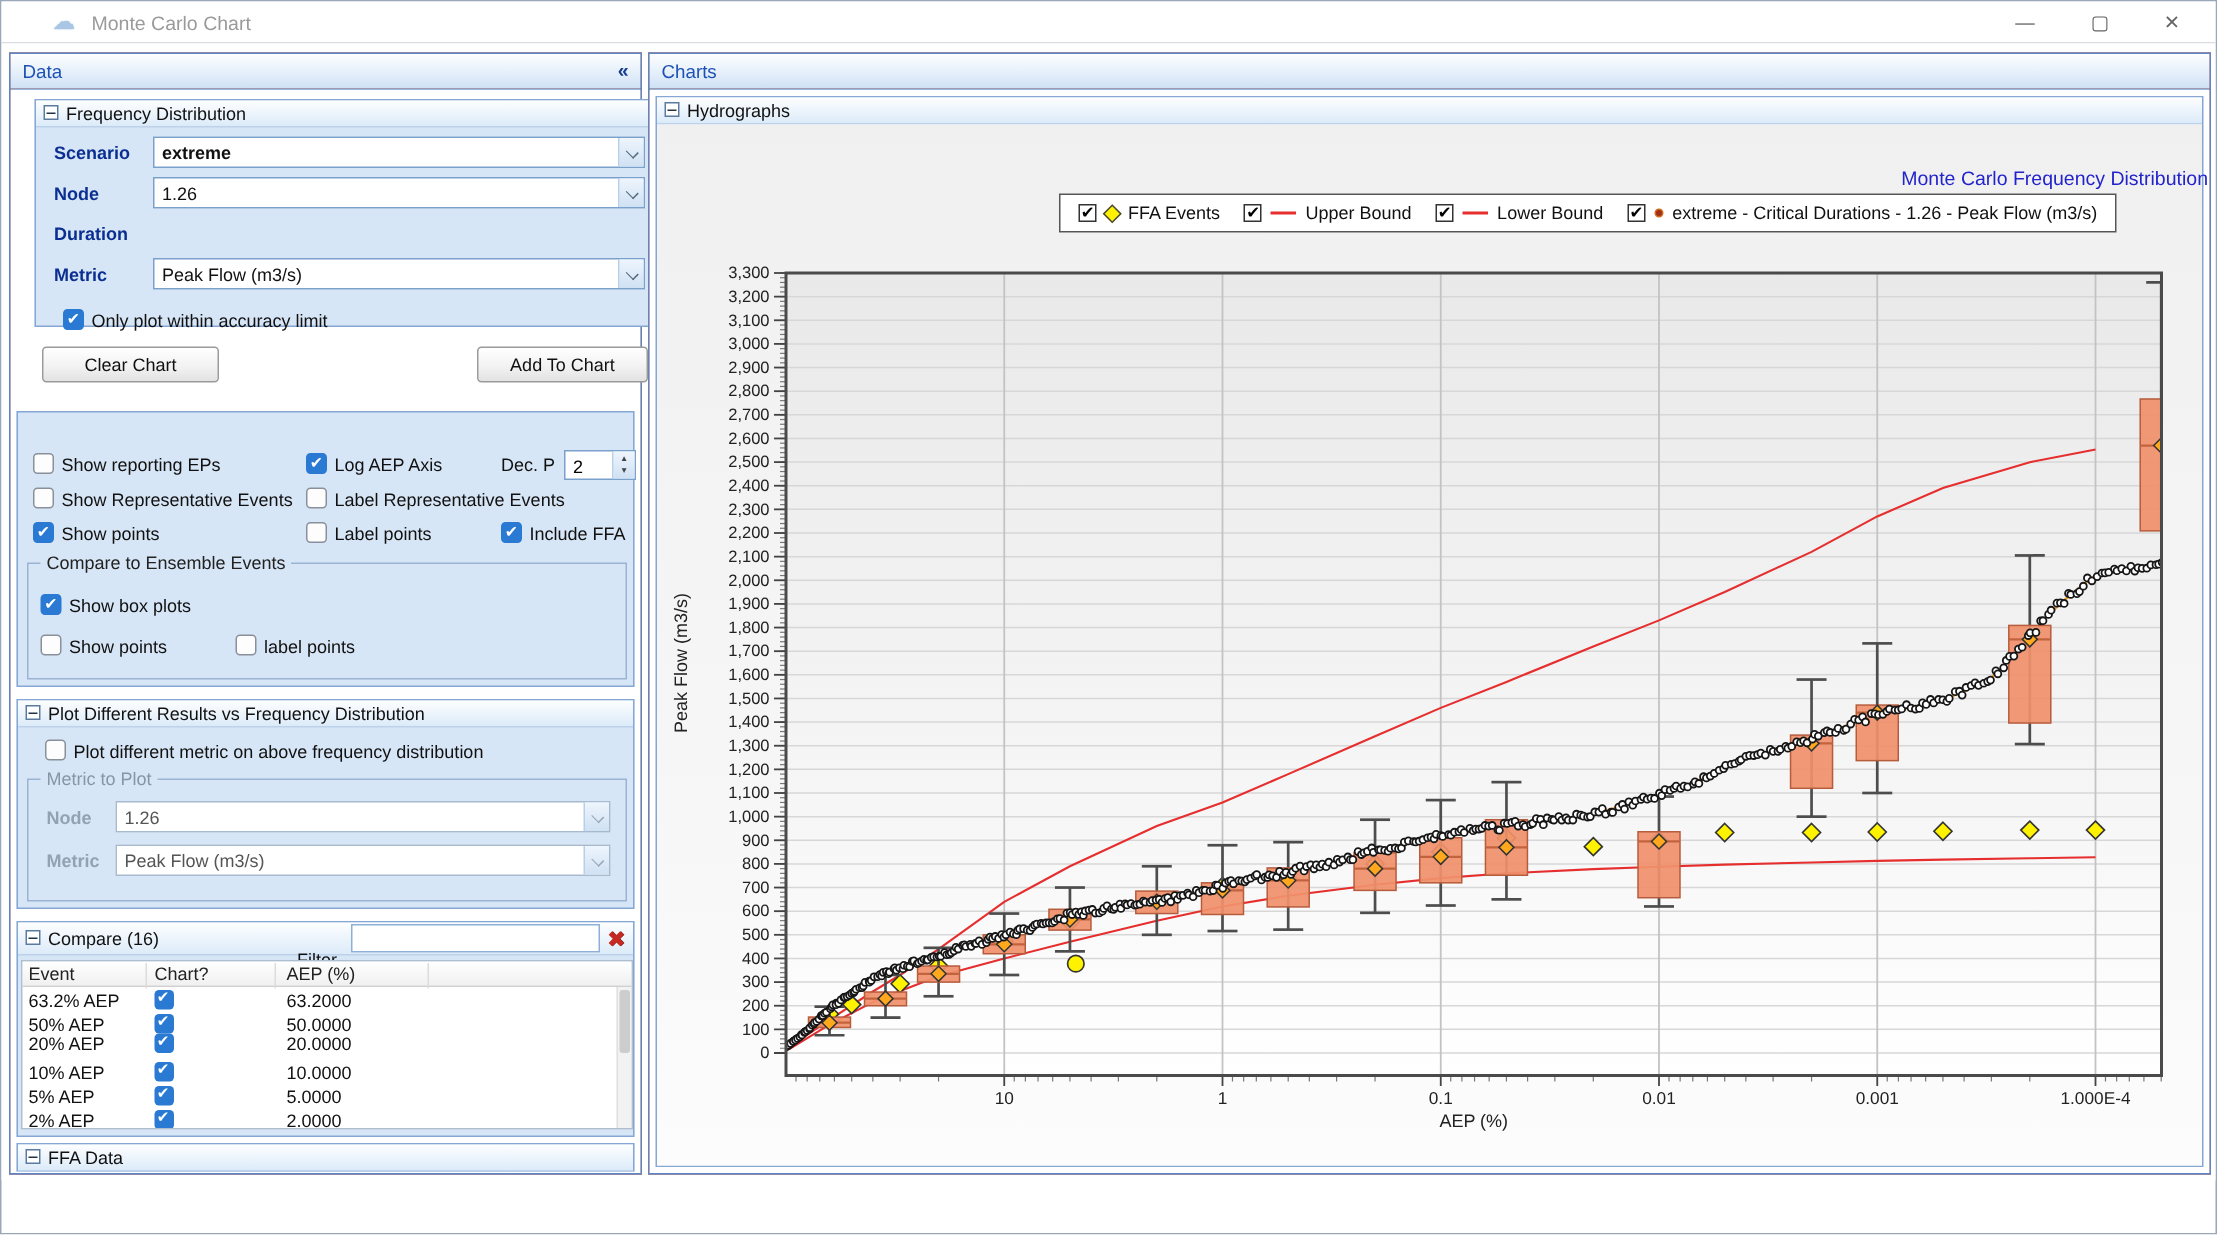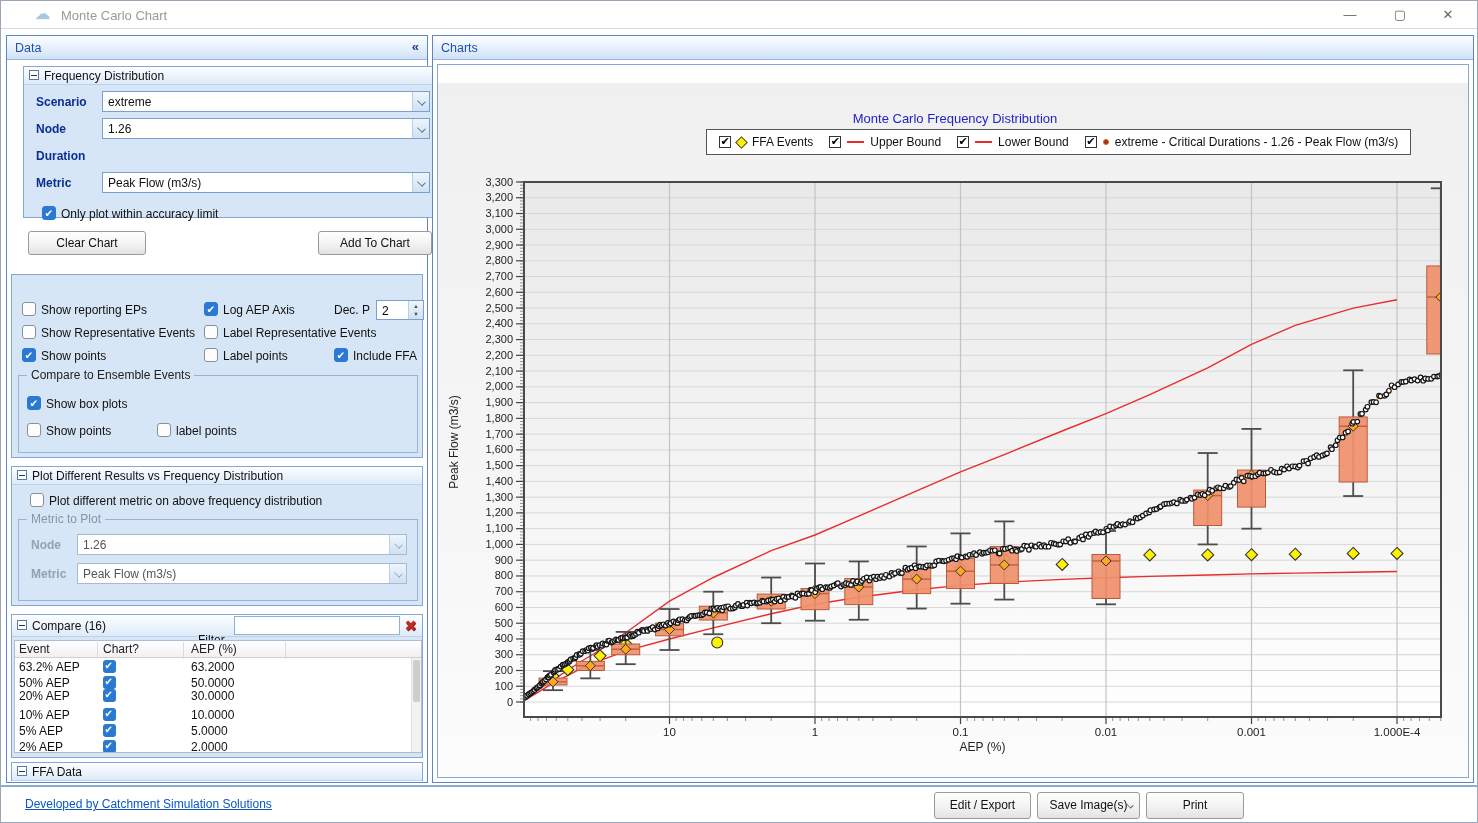--- a/index.html
+++ b/index.html
@@ -81,21 +81,21 @@
   #credit-link { position:absolute; left:24px; top:10px; font-size:12px; color:#0a57c2; text-decoration:underline; cursor:pointer; }
   .foot-btn { height:27px; top:5px; }
   #btn-edit-export { left:933px; width:97px; padding-top:5px; }
   #btn-save-images { left:1036px; width:103px; padding-top:5px; }
   #btn-print { left:1145px; width:98px; padding-top:5px; }
   #save-chevron { position:absolute; right:6px; top:9px; width:6px; height:6px; border-right:1.4px solid #555; border-bottom:1.4px solid #555; transform:rotate(45deg) scale(1,.7); }
 
   
   #hydro-gb { position:absolute; left:4px; top:4px; right:4px; bottom:4px; border:1px solid #86a7d3; background:#fff; }
   #chart-canvas { position:absolute; left:0px; top:18px; right:0px; bottom:0px; background:linear-gradient(#f0f0f0,#f6f6f6 60%,#fcfcfc); }
-  #chart-title { position:absolute; left:0; width:1034px; top:28px; text-align:center; font-size:13px; color:#2323cc; }
+  #chart-title { position:absolute; left:0; width:1034px; top:28px; text-align:right; font-size:13px; color:#2323cc; }
   #legend { position:absolute; left:268px; top:46px; height:26px; border:1.5px solid #555; background:#fff; display:flex; align-items:center; gap:0 16px; padding:0 12px; white-space:nowrap; }
   .lg-item { display:flex; align-items:center; gap:6px; }
   .cb-classic { width:12px; height:12px; border:1px solid #333; background:#fff; position:relative; flex:none; }
   .cb-classic::after { content:"✔"; position:absolute; left:0.5px; top:-2.5px; font-size:11px; color:#000; }
   .lg-text { font-size:12px; color:#111; }
   .mk-diamond { width:9px; height:9px; background:#fff200; border:1px solid #444; transform:rotate(45deg); flex:none; }
   .mk-dash { width:17px; height:2.5px; background:#e62e2e; flex:none; }
   .mk-dot { width:6px; height:6px; border-radius:50%; background:#a03012; border:1px solid #d2691e; flex:none; }
   #chart-svg { position:absolute; left:0; top:0; }
 </style>
@@ -120,21 +120,21 @@
         <span class="collapse-btn">«</span>
       </div>
       <div class="panel-body">
 
         <div class="gb" style="left:4px; top:6px; width:412px; height:152px;margin-left:12px;">
           <div class="gb-head">
             <span class="minus-glyph"></span>
             <span class="gb-title">Frequency Distribution</span>
           </div>
           <span class="fld-label" style="left:12px; top:28px;">Scenario</span>
-          <div class="sel" style="left:78px; top:24px; width:328px;">
+          <div class="sel" style="left:78px; top:24px; width:328px;font-weight:bold;">
             <span class="sel-val">extreme</span>
             <span class="sel-btn"></span>
           </div>
           <span class="fld-label" style="left:12px; top:55px;">Node</span>
           <div class="sel" style="left:78px; top:51px; width:328px;">
             <span class="sel-val">1.26</span>
             <span class="sel-btn"></span>
           </div>
           <span class="fld-label" style="left:12px; top:82px;">Duration</span>
           <span class="fld-label" style="left:12px; top:109px;">Metric</span>
@@ -228,21 +228,21 @@
                   <span class="c3">63.2000</span>
                 </div>
                 <div class="tbl-row" style="top: 34px;">
                   <span class="c1">50% AEP</span>
                   <span class="cbx"></span>
                   <span class="c3">50.0000</span>
                 </div>
                 <div class="tbl-row" style="top: 47px; text-align: right;">
                   <span class="c1">20% AEP</span>
                   <span class="cbx"></span>
-                  <span class="c3">30.0000</span>
+                  <span class="c3">20.0000</span>
                 </div>
                 <div class="tbl-row" style="top: 66px;">
                   <span class="c1">10% AEP</span>
                   <span class="cbx"></span>
                   <span class="c3">10.0000</span>
                 </div>
                 <div class="tbl-row" style="top: 82px;">
                   <span class="c1">5% AEP</span>
                   <span class="cbx"></span>
                   <span class="c3">5.0000</span>
@@ -268,20 +268,24 @@
 
       </div>
     </div>
 
     <div class="panel" id="right-panel">
       <div class="panel-head">
         <span class="ph-title">Charts</span>
       </div>
       <div class="panel-body">
         <div id="hydro-gb">
+          <div class="gb-head">
+            <span class="minus-glyph"></span>
+            <span class="gb-title">Hydrographs</span>
+          </div>
           <div id="chart-canvas">
             <svg id="chart-svg" width="1034" height="692">
                 <defs>
                   <linearGradient id="pg" x1="0" y1="0" x2="0" y2="1">
                     <stop offset="0" stop-color="#e9e9e9"></stop>
                     <stop offset="0.7" stop-color="#f7f7f7"></stop>
                     <stop offset="1" stop-color="#ffffff"></stop>
                   </linearGradient>
                   <clipPath id="plotclip">
                     <rect x="86" y="99" width="917" height="535"></rect>
@@ -1205,22 +1209,13 @@
                   <span class="lg-text">extreme - Critical Durations - 1.26 - Peak Flow (m3/s)</span>
                 </span>
               </div>
           </div>
         </div>
       </div>
     </div>
 
   </div>
 
-  <div id="footer">
-    <span id="credit-link">Developed by Catchment Simulation Solutions</span>
-    <div class="btn foot-btn" id="btn-edit-export">Edit / Export</div>
-    <div class="btn foot-btn" id="btn-save-images">
-      <span>Save Image(s)</span>
-      <span id="save-chevron"></span>
-    </div>
-    <div class="btn foot-btn" id="btn-print">Print</div>
-  </div>
 </div>
 
 </body></html>

